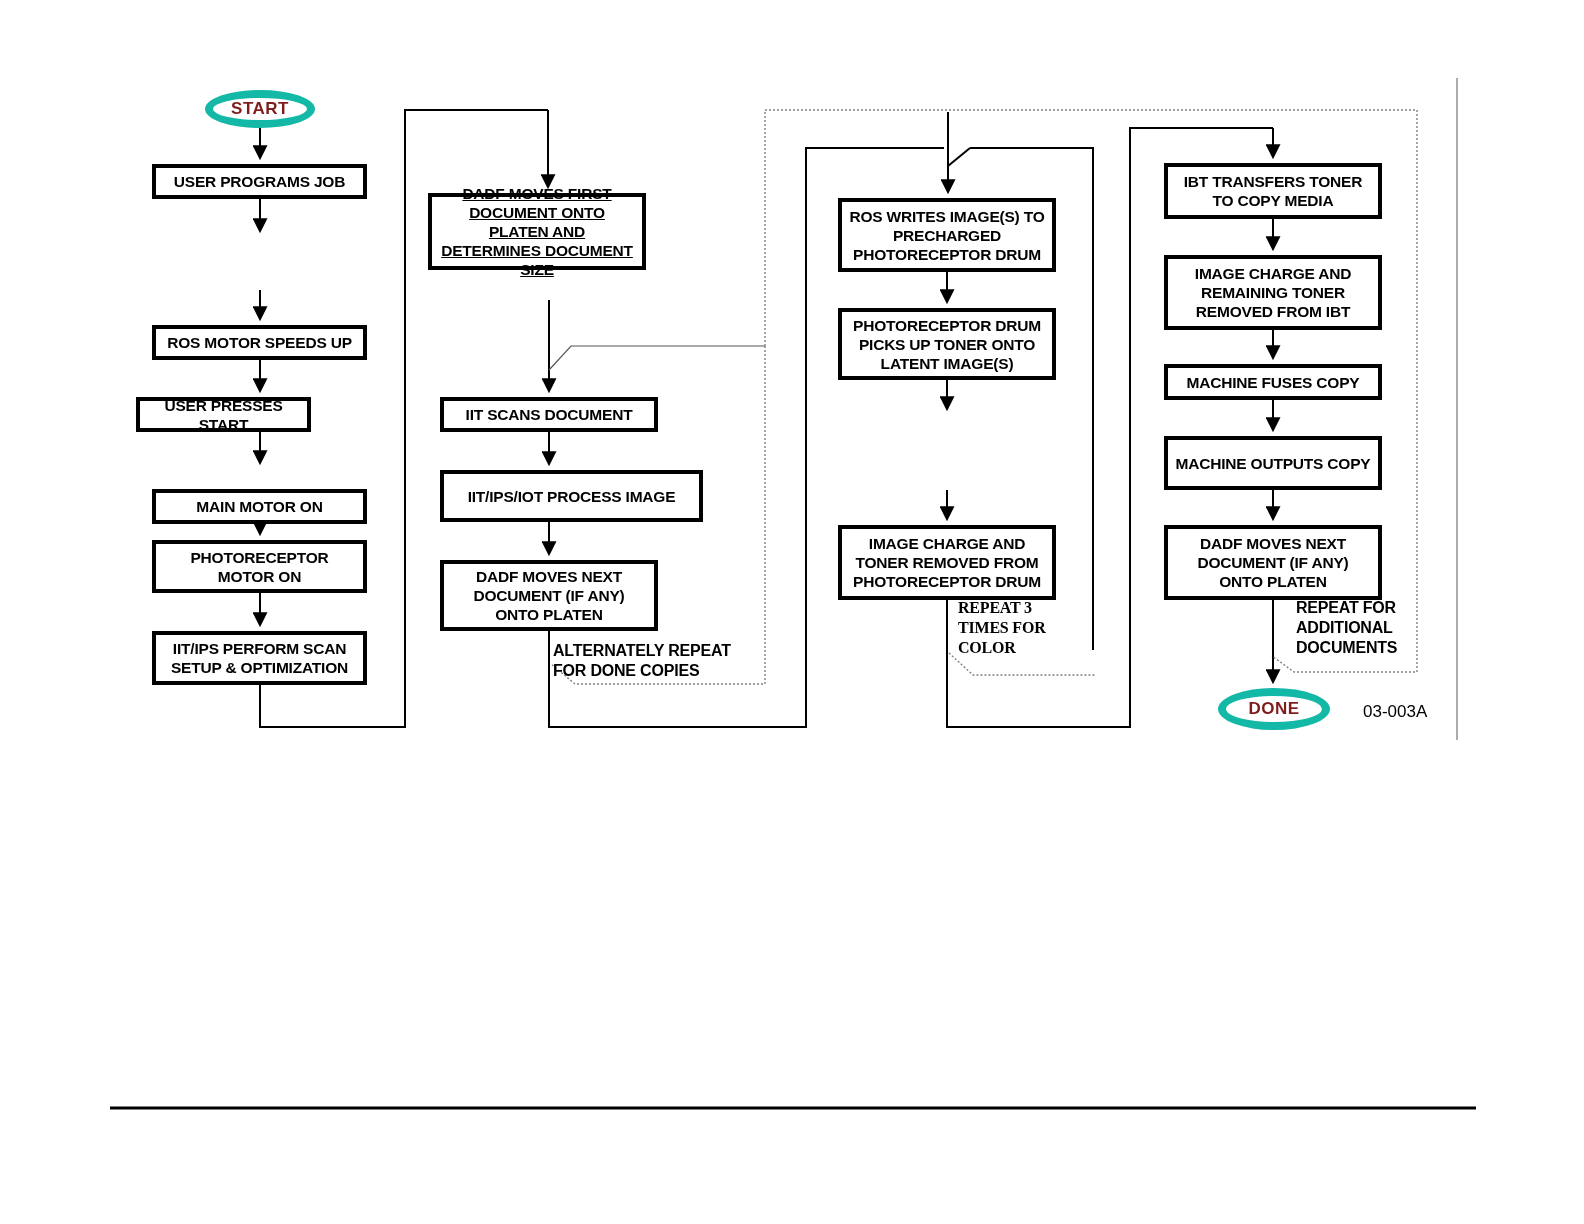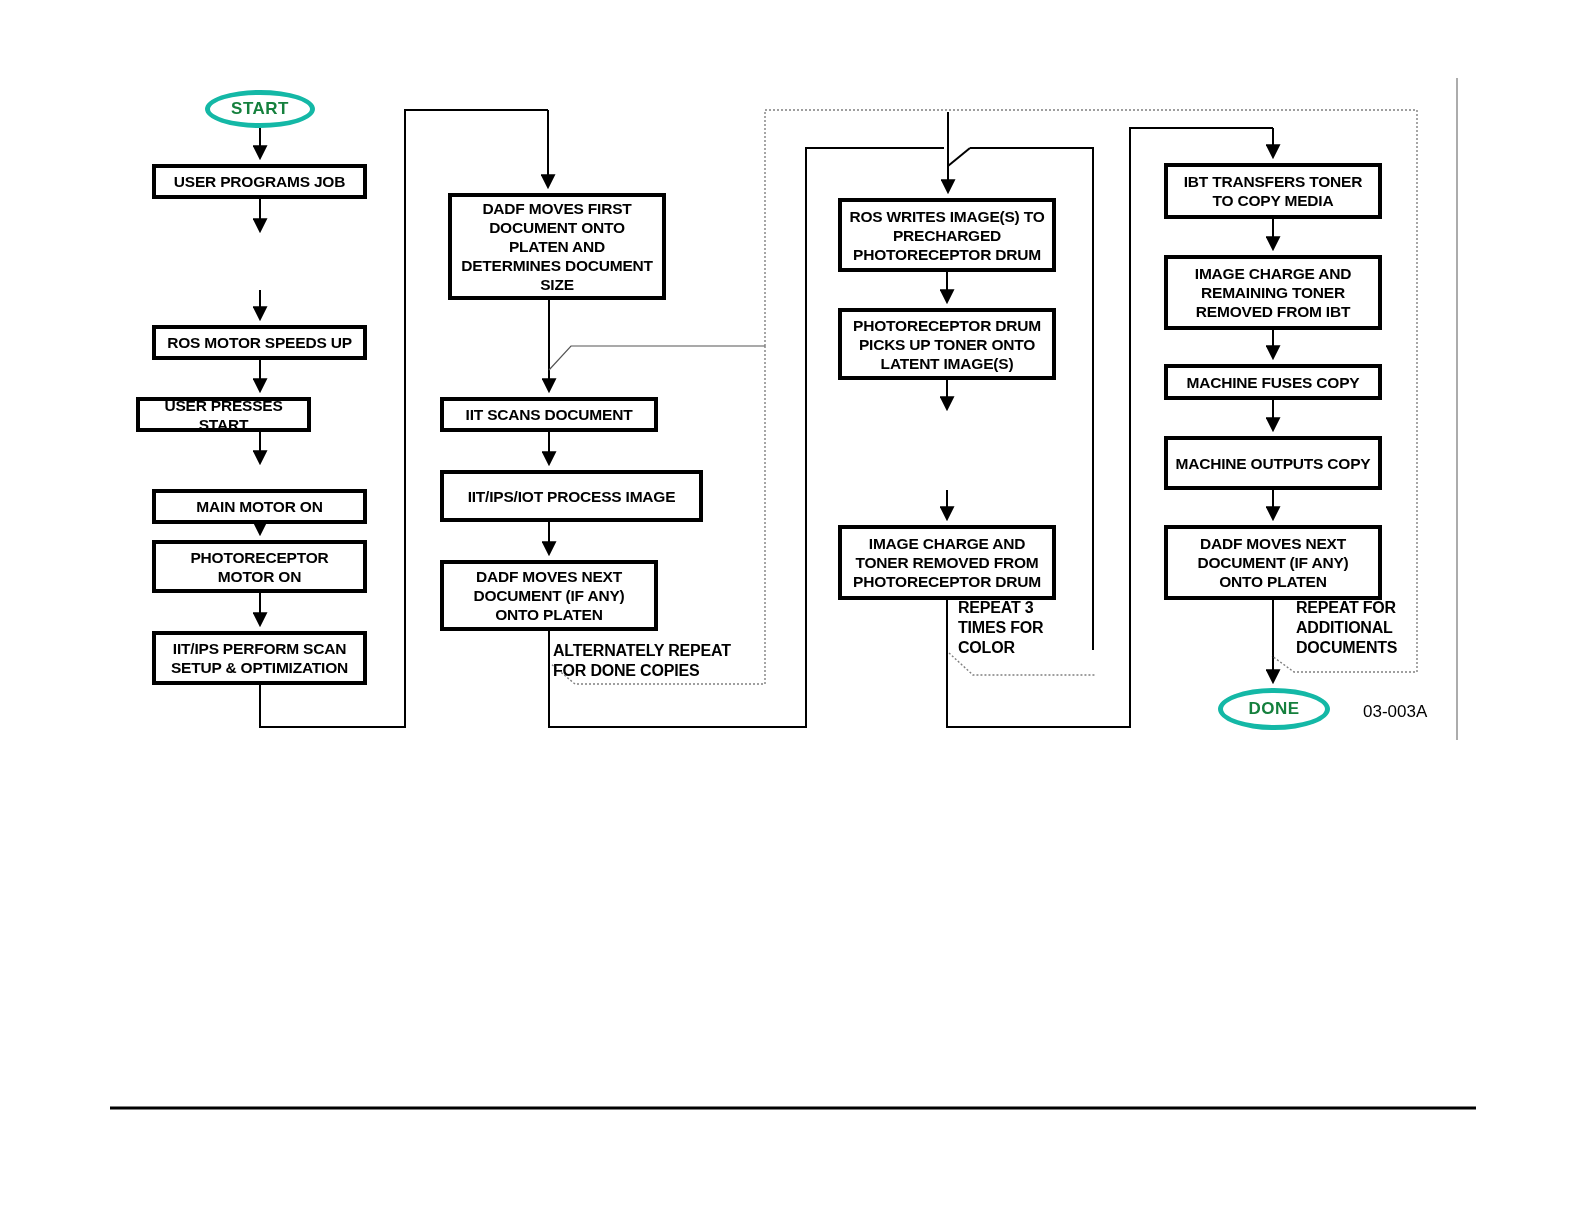--- a/index.html
+++ b/index.html
@@ -20,25 +20,25 @@
     text-align:center;
     font-weight:bold;font-size:15.5px;line-height:19px;
     color:#000000;
     padding:0 6px;
     z-index:2;
     letter-spacing:-0.2px;
   }
   .terminator{
     position:absolute;
     box-sizing:border-box;
-    border:5px solid #14b8a6;
+    border:8px solid #14b8a6;
     border-radius:50%;
     background:#fff;
     display:flex;align-items:center;justify-content:center;
-    font-weight:bold;font-size:17px;color:#15803d;
+    font-weight:bold;font-size:17px;color:#7f1d1d;
     z-index:2;letter-spacing:0.5px;
   }
   .ann-label{
     position:absolute;
     font-weight:bold;font-size:16px;line-height:20px;
     color:#000;white-space:pre-line;
     z-index:3;letter-spacing:-0.2px;
   }
   .caption{
     position:absolute;
@@ -109,38 +109,38 @@
   <div class="terminator" style="left:205px;top:90px;width:110px;height:38px;">START</div>
   <div class="terminator" style="left:1218px;top:688px;width:112px;height:42px;">DONE</div>
 
   <div class="pbox" style="left:152px;top:164px;width:215px;height:35px;">USER PROGRAMS JOB</div>
   <div class="pbox" style="left:152px;top:325px;width:215px;height:35px;">ROS MOTOR SPEEDS UP</div>
   <div class="pbox" style="left:136px;top:397px;width:175px;height:35px;">USER PRESSES START</div>
   <div class="pbox" style="left:152px;top:469px;width:215px;height:35px;margin-top:20px;">MAIN MOTOR ON</div>
   <div class="pbox" style="left:152px;top:540px;width:215px;height:53px;">PHOTORECEPTOR MOTOR ON</div>
   <div class="pbox" style="left:152px;top:631px;width:215px;height:54px;">IIT/IPS PERFORM SCAN SETUP &amp; OPTIMIZATION</div>
 
-  <div class="pbox" style="left:448px;top:193px;width:218px;height:107px;">DADF MOVES FIRST DOCUMENT ONTO PLATEN AND DETERMINES DOCUMENT SIZE</div>
+  <div class="pbox" style="left:428px;top:193px;width:218px;height:77px;text-decoration:underline;">DADF MOVES FIRST DOCUMENT ONTO PLATEN AND DETERMINES DOCUMENT SIZE</div>
   <div class="pbox" style="left:440px;top:397px;width:218px;height:35px;">IIT SCANS DOCUMENT</div>
   <div class="pbox" style="left:440px;top:470px;width:263px;height:52px;">IIT/IPS/IOT PROCESS IMAGE</div>
   <div class="pbox" style="left:440px;top:560px;width:218px;height:71px;">DADF MOVES NEXT DOCUMENT (IF ANY) ONTO PLATEN</div>
 
   <div class="pbox" style="left:838px;top:198px;width:218px;height:74px;">ROS WRITES IMAGE(S) TO PRECHARGED PHOTORECEPTOR DRUM</div>
   <div class="pbox" style="left:838px;top:308px;width:218px;height:72px;">PHOTORECEPTOR DRUM PICKS UP TONER ONTO LATENT IMAGE(S)</div>
   <div class="pbox" style="left:838px;top:525px;width:218px;height:75px;">IMAGE CHARGE AND TONER REMOVED FROM PHOTORECEPTOR DRUM</div>
 
   <div class="pbox" style="left:1164px;top:163px;width:218px;height:56px;">IBT TRANSFERS TONER TO COPY MEDIA</div>
   <div class="pbox" style="left:1164px;top:255px;width:218px;height:75px;">IMAGE CHARGE AND REMAINING TONER REMOVED FROM IBT</div>
   <div class="pbox" style="left:1164px;top:364px;width:218px;height:36px;">MACHINE FUSES COPY</div>
   <div class="pbox" style="left:1164px;top:436px;width:218px;height:54px;">MACHINE OUTPUTS COPY</div>
   <div class="pbox" style="left:1164px;top:525px;width:218px;height:75px;">DADF MOVES NEXT DOCUMENT (IF ANY) ONTO PLATEN</div>
 
   <div class="ann-label" style="left:553px;top:641px;">ALTERNATELY REPEAT
 FOR DONE COPIES</div>
-  <div class="ann-label" style="left:958px;top:598px;">REPEAT 3
+  <div class="ann-label" style="left:958px;top:598px;font-family:Liberation Serif, serif;">REPEAT 3
 TIMES FOR
 COLOR</div>
   <div class="ann-label" style="left:1296px;top:598px;">REPEAT FOR
 ADDITIONAL
 DOCUMENTS</div>
 
   <div class="caption" style="left:1363px;top:702px;">03-003A</div>
 
 </div>
 

